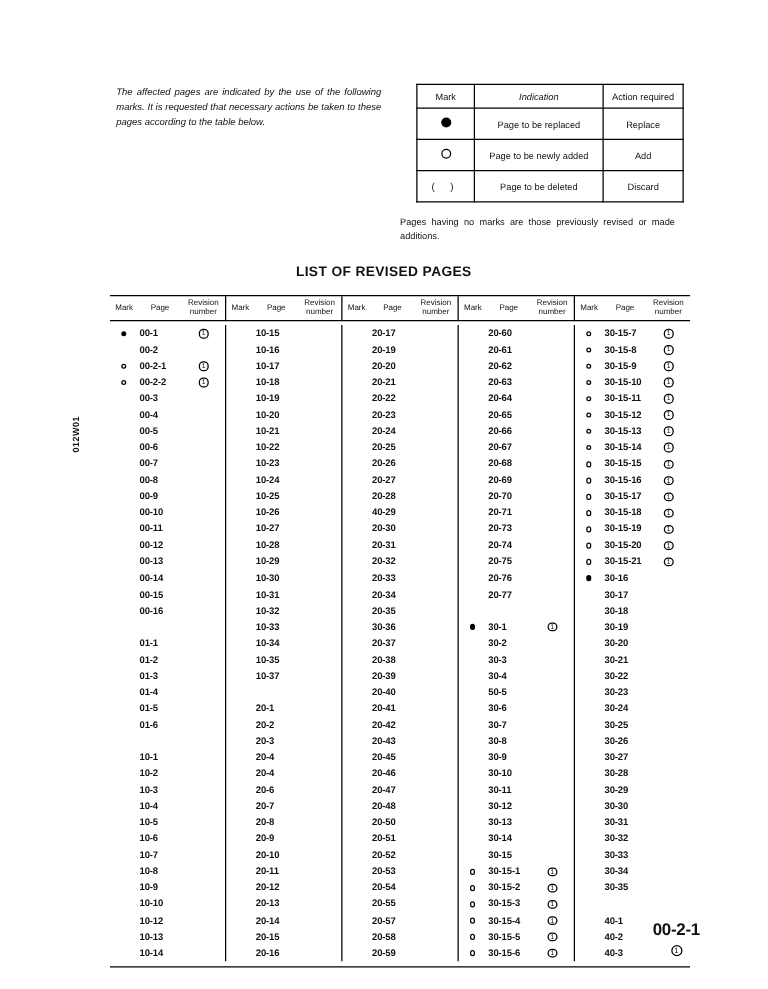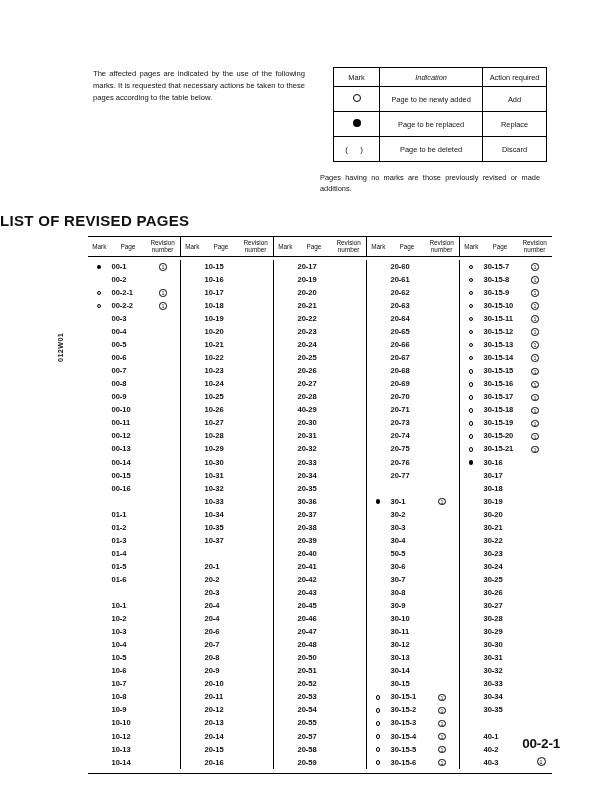--- a/index.html
+++ b/index.html
@@ -19,20 +19,21 @@
   
   #intro-paragraph {
     position: absolute;
     left: 93px;
     top: 68px;
     width: 212px;
     font-size: 7.6px;
     line-height: 12.1px;
     text-align: justify;
     color: #111;
+    font-style: italic;
   }
 
   
   #legend-table {
     position: absolute;
     left: 333px;
     top: 67px;
     width: 214px;
     border-collapse: collapse;
     font-size: 7.4px;
@@ -82,22 +83,22 @@
     line-height: 10.8px;
     text-align: justify;
   }
 
   
   #page-title {
     position: absolute;
     left: 0;
     right: 0;
     top: 212px;
-    text-align: left;
-    font-size: 15px;
+    text-align: center;
+    font-size: 11px;
     font-weight: bold;
     letter-spacing: 0.3px;
   }
 
   
   #revision-table {
     position: absolute;
     left: 88px;
     top: 236px;
     width: 464px;
@@ -238,28 +239,28 @@
 <table id="legend-table">
   <thead>
     <tr>
       <td class="col-mark">Mark</td>
       <td class="col-ind">Indication</td>
       <td class="col-act">Action required</td>
     </tr>
   </thead>
   <tbody>
     <tr>
+      <td><span class="mark-filled"></span></td>
+      <td>Page to be replaced</td>
+      <td>Replace</td>
+    </tr>
+    <tr>
       <td><span class="mark-open"></span></td>
       <td>Page to be newly added</td>
       <td>Add</td>
-    </tr>
-    <tr>
-      <td><span class="mark-filled"></span></td>
-      <td>Page to be replaced</td>
-      <td>Replace</td>
     </tr>
     <tr>
       <td><span class="mark-paren">(   )</span></td>
       <td>Page to be deleted</td>
       <td>Discard</td>
     </tr>
   </tbody>
 </table>
 
 <div id="legend-note">Pages having no marks are those previously revised or made additions.</div>

